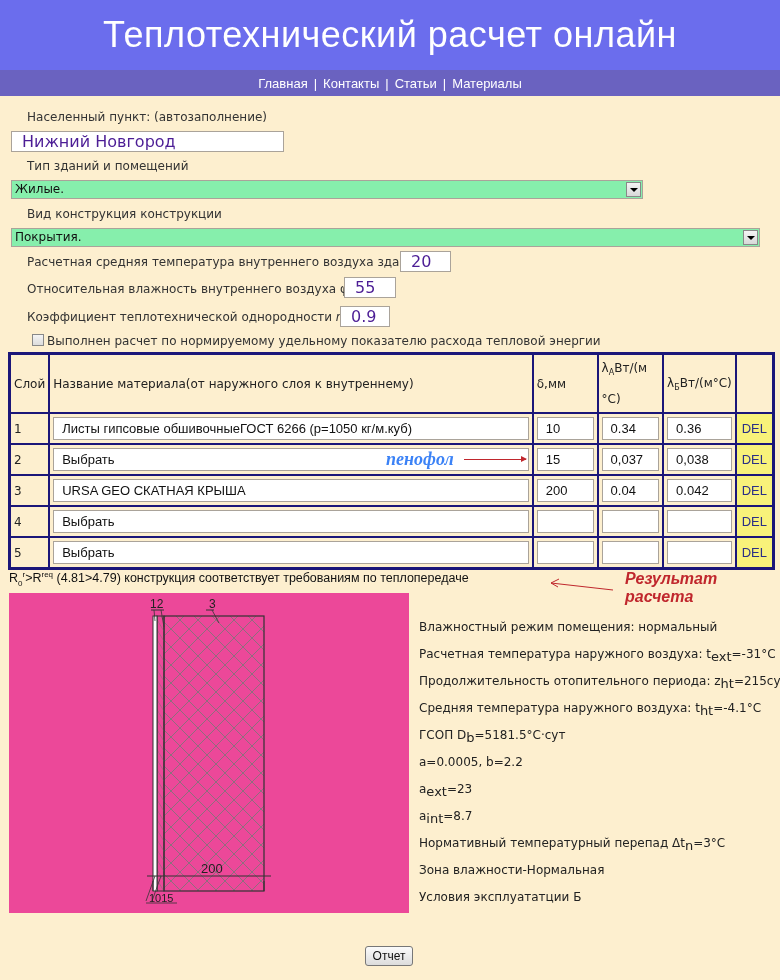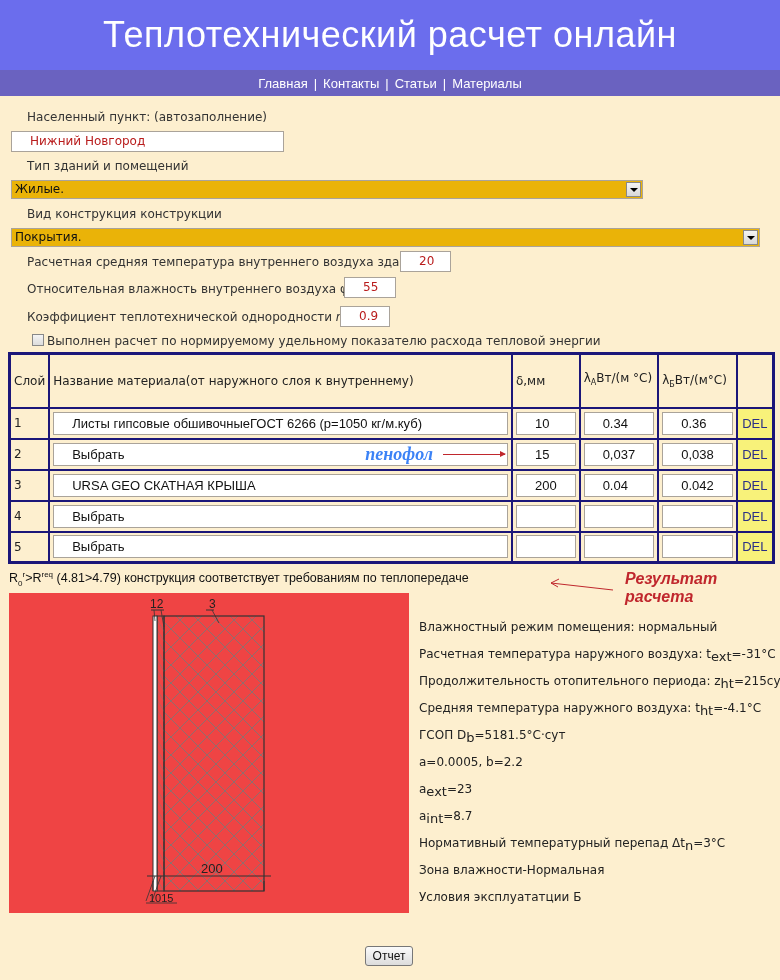--- a/index.html
+++ b/index.html
@@ -24,25 +24,25 @@
     position: absolute; left: 0; top: 70px; width: 780px; height: 26px;
     background: #6a62c0;
     display: flex; align-items: center; justify-content: center;
     color: #fff; font-family: "Liberation Sans", sans-serif; font-size: 13px;
   }
   .navbar a { color: #fff; text-decoration: none; }
   .navbar .sep { margin: 0 6px; }
   .lbl { position: absolute; font-size: 12px; color: #333; white-space: nowrap; }
   .inp {
     position: absolute; background: #fff; border: 1px solid #aaa39a;
-    font-family: "DejaVu Sans", sans-serif; font-size: 12px; color: #b91c1c;
-    padding: 1px 18px; height: 21px; line-height: 17px; white-space: nowrap; overflow: hidden;
+    font-family: "DejaVu Sans", sans-serif; font-size: 16px; color: #4c1d95;
+    padding: 1px 10px; height: 21px; line-height: 17px; white-space: nowrap; overflow: hidden;
   }
   .sel {
-    position: absolute; background: #eab308; border: 1px solid #aaa39a;
+    position: absolute; background: #86efac; border: 1px solid #aaa39a;
     font-size: 12px; color: #111; padding: 1px 3px; height: 19px; line-height: 15px;
   }
   .sel .arrow {
     position: absolute; right: 1px; top: 1px; width: 15px; height: 15px;
     background: linear-gradient(#f4f4f4, #d8d8d8); border: 1px solid #888;
   }
   .sel .arrow::after {
     content: ""; position: absolute; left: 3px; top: 5px;
     border-left: 4px solid transparent; border-right: 4px solid transparent; border-top: 4px solid #000;
   }
@@ -56,21 +56,21 @@
     background: #fdefcf;
   }
   table.layers td, table.layers th {
     border: 2px solid #1b1679; font-weight: normal; text-align: left;
     font-size: 12px; color: #222; padding: 0 3px; vertical-align: middle;
   }
   table.layers thead th { height: 54px; }
   table.layers tbody td { height: 31px; }
   .cell-inp {
     background: #fff; border: 1px solid #aaa39a; height: 23px; line-height: 21px;
-    padding: 0 18px; font-family: "Liberation Sans", sans-serif; font-size: 13px; color: #111;
+    padding: 0 8px; font-family: "Liberation Sans", sans-serif; font-size: 13px; color: #111;
     white-space: nowrap; overflow: hidden; position: relative;
   }
   .del-cell { background: #f8f27a !important; text-align: center !important; }
   .del-btn { font-family: "Liberation Sans", sans-serif; font-size: 13px; color: #2a2f86; cursor: pointer; margin-top: 38px; }
   .annot-penofol {
     position: absolute; right: 2px; top: 0px; color: #3b82f6;
     font-family: Liberation Serif, serif; font-weight: bold; font-style: italic; font-size: 18px;
     display: flex; align-items: center;
   }
   .annot-penofol .line { display: inline-block; width: 62px; height: 1px; background: #c0272d; margin-left: 10px; position: relative; }
@@ -85,21 +85,21 @@
   .result sup { font-size: 8px; }
   .result sub { font-size: 8px; }
   .annot-result {
     position: absolute; left: 625px; top: 570px; color: #c0272d;
     font-family: "Liberation Sans", sans-serif; font-style: italic; font-weight: bold; font-size: 16px; line-height: 18px;
   }
   .annot-arrow {
     position: absolute; left: 549px; top: 578px; width: 66px; height: 14px;
   }
   .diagram {
-    position: absolute; left: 9px; top: 593px; width: 400px; height: 320px; background: #ef4444;
+    position: absolute; left: 9px; top: 593px; width: 400px; height: 320px; background: #ec4899;
   }
   .params { position: absolute; left: 419px; top: 620px; }
   .params div {
     font-size: 12px; color: #222; height: 27px; white-space: nowrap;
   }
   .params sub { font-size: 13px; }
   .report-btn {
     position: absolute; left: 365px; top: 946px; width: 48px; height: 20px;
     border: 1px solid #777; border-radius: 3px;
     background: linear-gradient(#fbfbfb, #dcdcdc);

